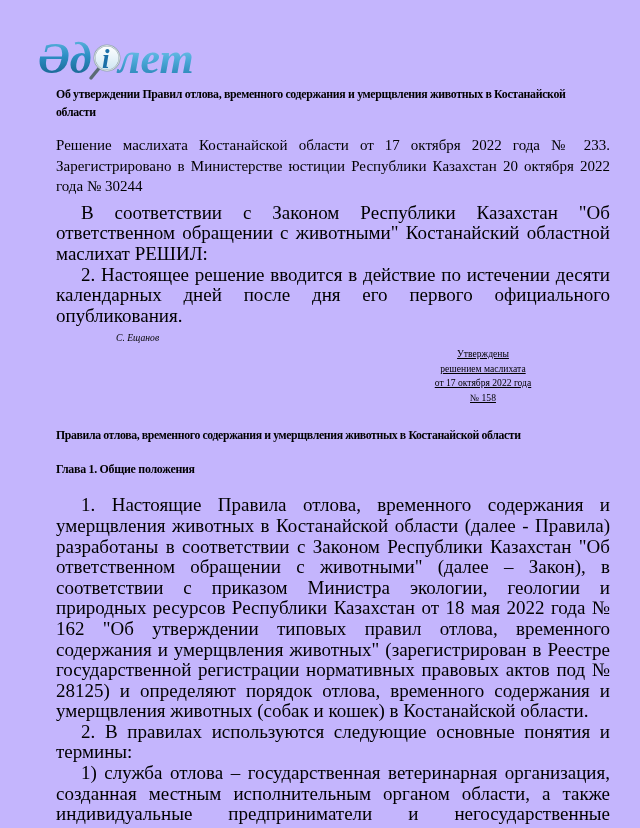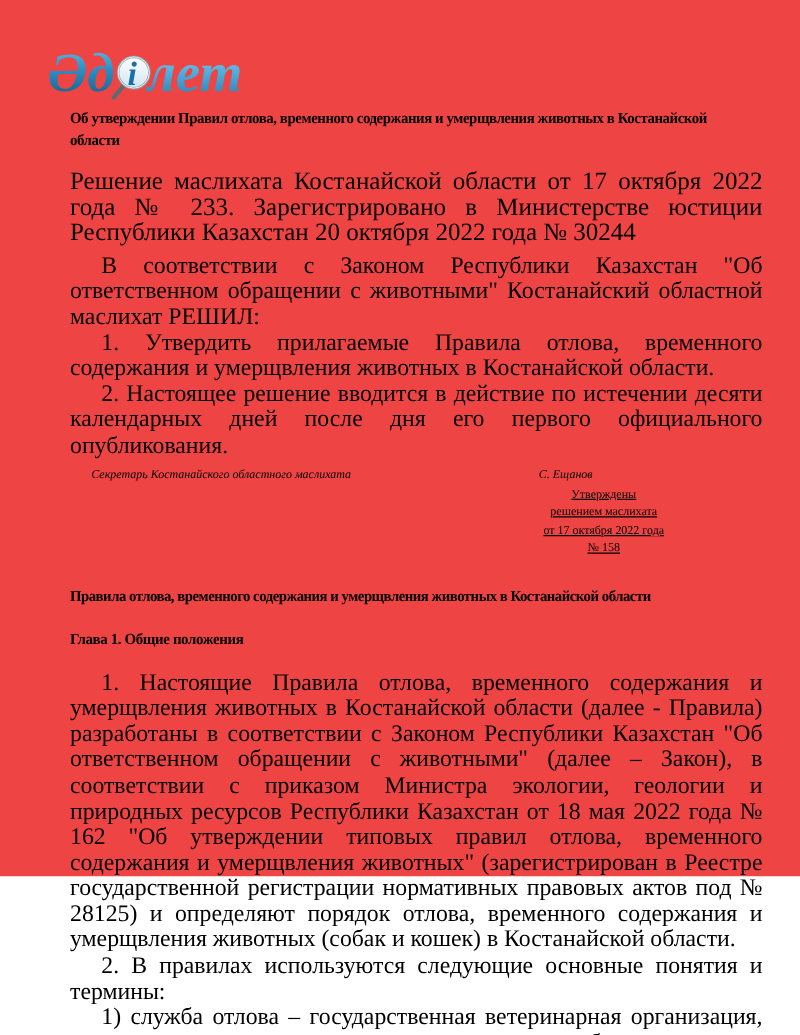--- a/index.html
+++ b/index.html
@@ -12,24 +12,24 @@
     height: 828px;
     overflow: hidden;
     font-family: "Liberation Serif", "DejaVu Serif", serif;
     color: #000000;
     -webkit-font-smoothing: antialiased;
   }
 
   .page {
     position: relative;
     width: 640px;
-    height: 701px;
+    height: 828px;
     box-sizing: border-box;
     padding: 0;
-    background: #ef4444;
+    background: #c4b5fd;
   }
 
   
   .logo-wrap {
     position: absolute;
     left: 38px;
     top: 33px;
     width: 180px;
     height: 52px;
   }
@@ -58,21 +58,21 @@
   .para {
     font-size: 19px;
     line-height: 20.6px;
     text-align: justify;
     text-justify: inter-word;
     margin: 0;
   }
   .para.indent { text-indent: 25px; }
 
   .meta-para {
-    font-size: 20px;
+    font-size: 15px;
     line-height: 20.6px;
     text-align: justify;
     margin: 0 0 6px 0;
   }
 
   .sign-row {
     display: flex;
     align-items: baseline;
     margin: 5px 0 0 0;
     padding-left: 17px;
@@ -155,26 +155,24 @@
   </div>
 
   <div class="content">
 
     <h1 class="doc-title">Об утверждении Правил отлова, временного содержания и умерщвления животных в Костанайской области</h1>
 
     <p class="meta-para">Решение маслихата Костанайской области от 17 октября 2022 года № 233. Зарегистрировано в Министерстве юстиции Республики Казахстан 20 октября 2022 года № 30244</p>
 
     <p class="para indent">В соответствии с Законом Республики Казахстан "Об ответственном обращении с животными" Костанайский областной маслихат РЕШИЛ:</p>
 
-    <p class="para indent">1. Утвердить прилагаемые Правила отлова, временного содержания и умерщвления животных в Костанайской области.</p>
 
     <p class="para indent">2. Настоящее решение вводится в действие по истечении десяти календарных дней после дня его первого официального опубликования.</p>
 
     <div class="sign-row">
-      <span class="sign-role">Секретарь Костанайского областного маслихата</span>
       <span class="sign-name">С. Ещанов</span>
     </div>
 
     <div class="approval">
       <div>Утверждены</div>
       <div>решением маслихата</div>
       <div>от 17 октября 2022 года</div>
       <div>№ 158</div>
     </div>
 

